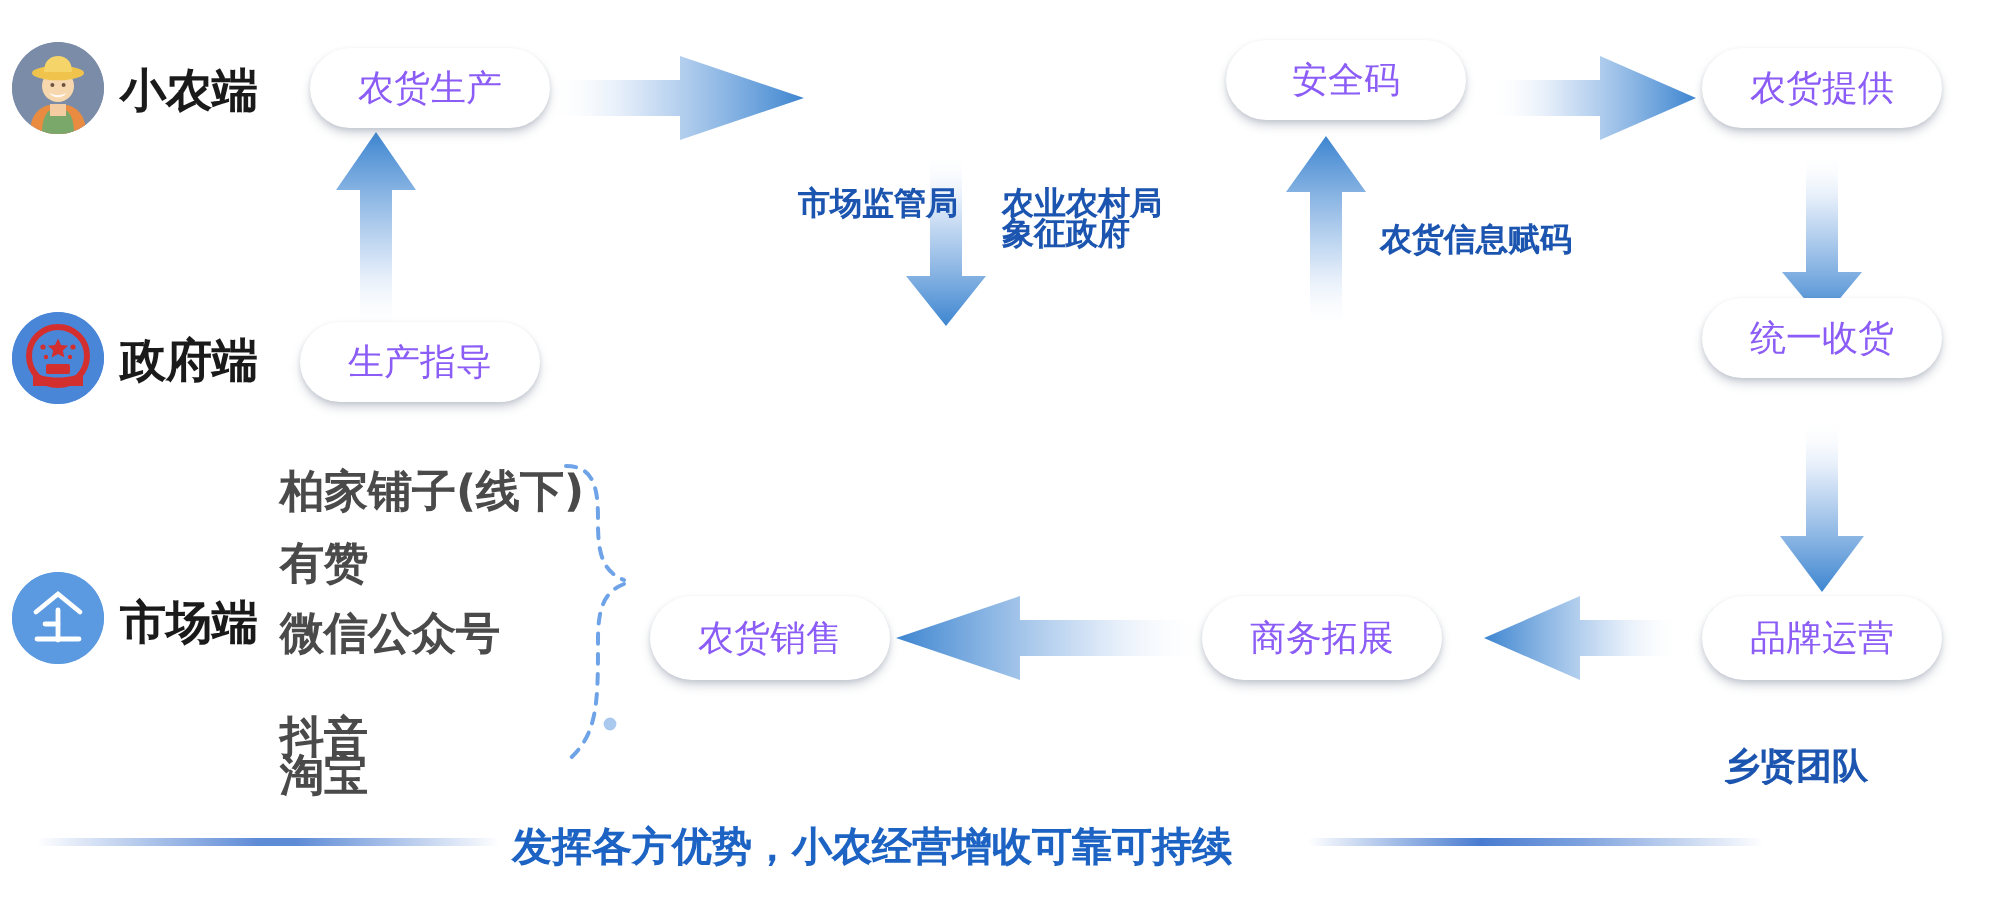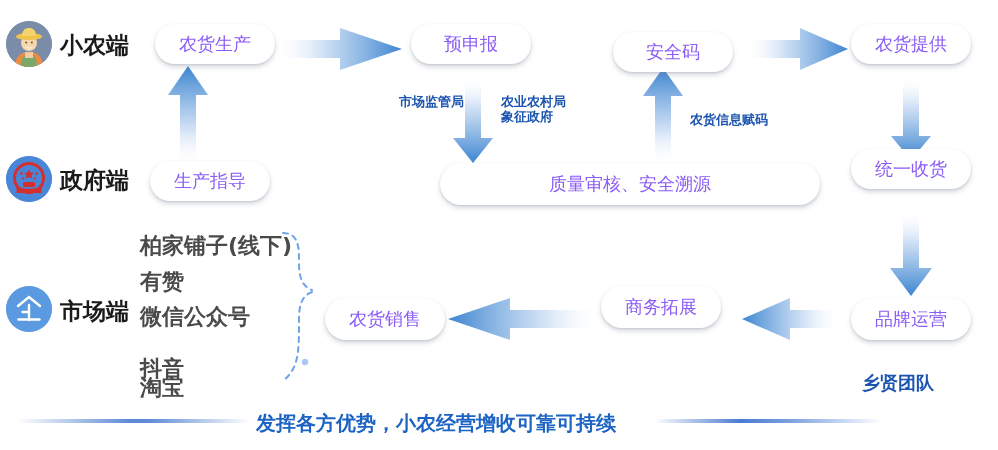--- a/index.html
+++ b/index.html
@@ -31,21 +31,21 @@
     white-space:nowrap;
     box-shadow:0 3px 5px rgba(120,130,150,0.30), 0 1px 2px rgba(120,130,150,0.22);
     font-family:"DejaVu Sans","Liberation Sans",sans-serif;
   }
 
   
   .annot{
     position:absolute;
     color:#1c55b0;
     font-weight:bold;
-    font-size:13px;
+    font-size:16px;
     line-height:15px;
     white-space:pre-line;
     font-family:"DejaVu Sans","Liberation Sans",sans-serif;
   }
 
   
   .channel{
     position:absolute;
     color:#4a4a4a;
     font-weight:bold;
@@ -199,37 +199,35 @@
         <path d="M23,19 L23,34"></path>
         <path d="M16.5,26 L23,26"></path>
         <path d="M12.5,33.5 L33.5,33.5"></path>
       </g>
     </svg>
   </div>
   <div class="role-label" style="left:60px;top:296px;">市场端</div>
 
   <div class="pill" style="left:155px;top:24px;width:120px;height:40px;">农货生产</div>
 
-  <div class="pill" style="left:411px;top:24px;width:120px;height:40px;">预申报</div>
-
-  <div class="pill" style="left:613px;top:32px;width:120px;height:40px;">安全码</div>
+
+  <div class="pill" style="left:613px;top:20px;width:120px;height:40px;">安全码</div>
 
   <div class="pill" style="left:150px;top:161px;width:120px;height:40px;">生产指导</div>
 
   <div class="pill" style="left:851px;top:24px;width:120px;height:40px;">农货提供</div>
 
-  <div class="pill" style="left:440px;top:163px;width:380px;height:42px;">质量审核、安全溯源</div>
 
   <div class="pill" style="left:851px;top:149px;width:120px;height:40px;">统一收货</div>
 
   <div class="pill" style="left:851px;top:298px;width:120px;height:42px;">品牌运营</div>
 
   <div class="pill" style="left:325px;top:298px;width:120px;height:42px;text-align:right;">农货销售</div>
 
-  <div class="pill" style="left:601px;top:286px;width:120px;height:42px;">商务拓展</div>
+  <div class="pill" style="left:601px;top:298px;width:120px;height:42px;">商务拓展</div>
 
   <div class="annot" style="left:399px;top:94px;">市场监管局</div>
 
   <div class="annot" style="left:501px;top:94px;">农业农村局
 象征政府</div>
 
   <div class="annot" style="left:690px;top:112px;">农货信息赋码</div>
 
   <div class="channel" style="left:140px;top:231px;">柏家铺子(线下)</div>
   <div class="channel" style="left:140px;top:267px;">有赞</div>

